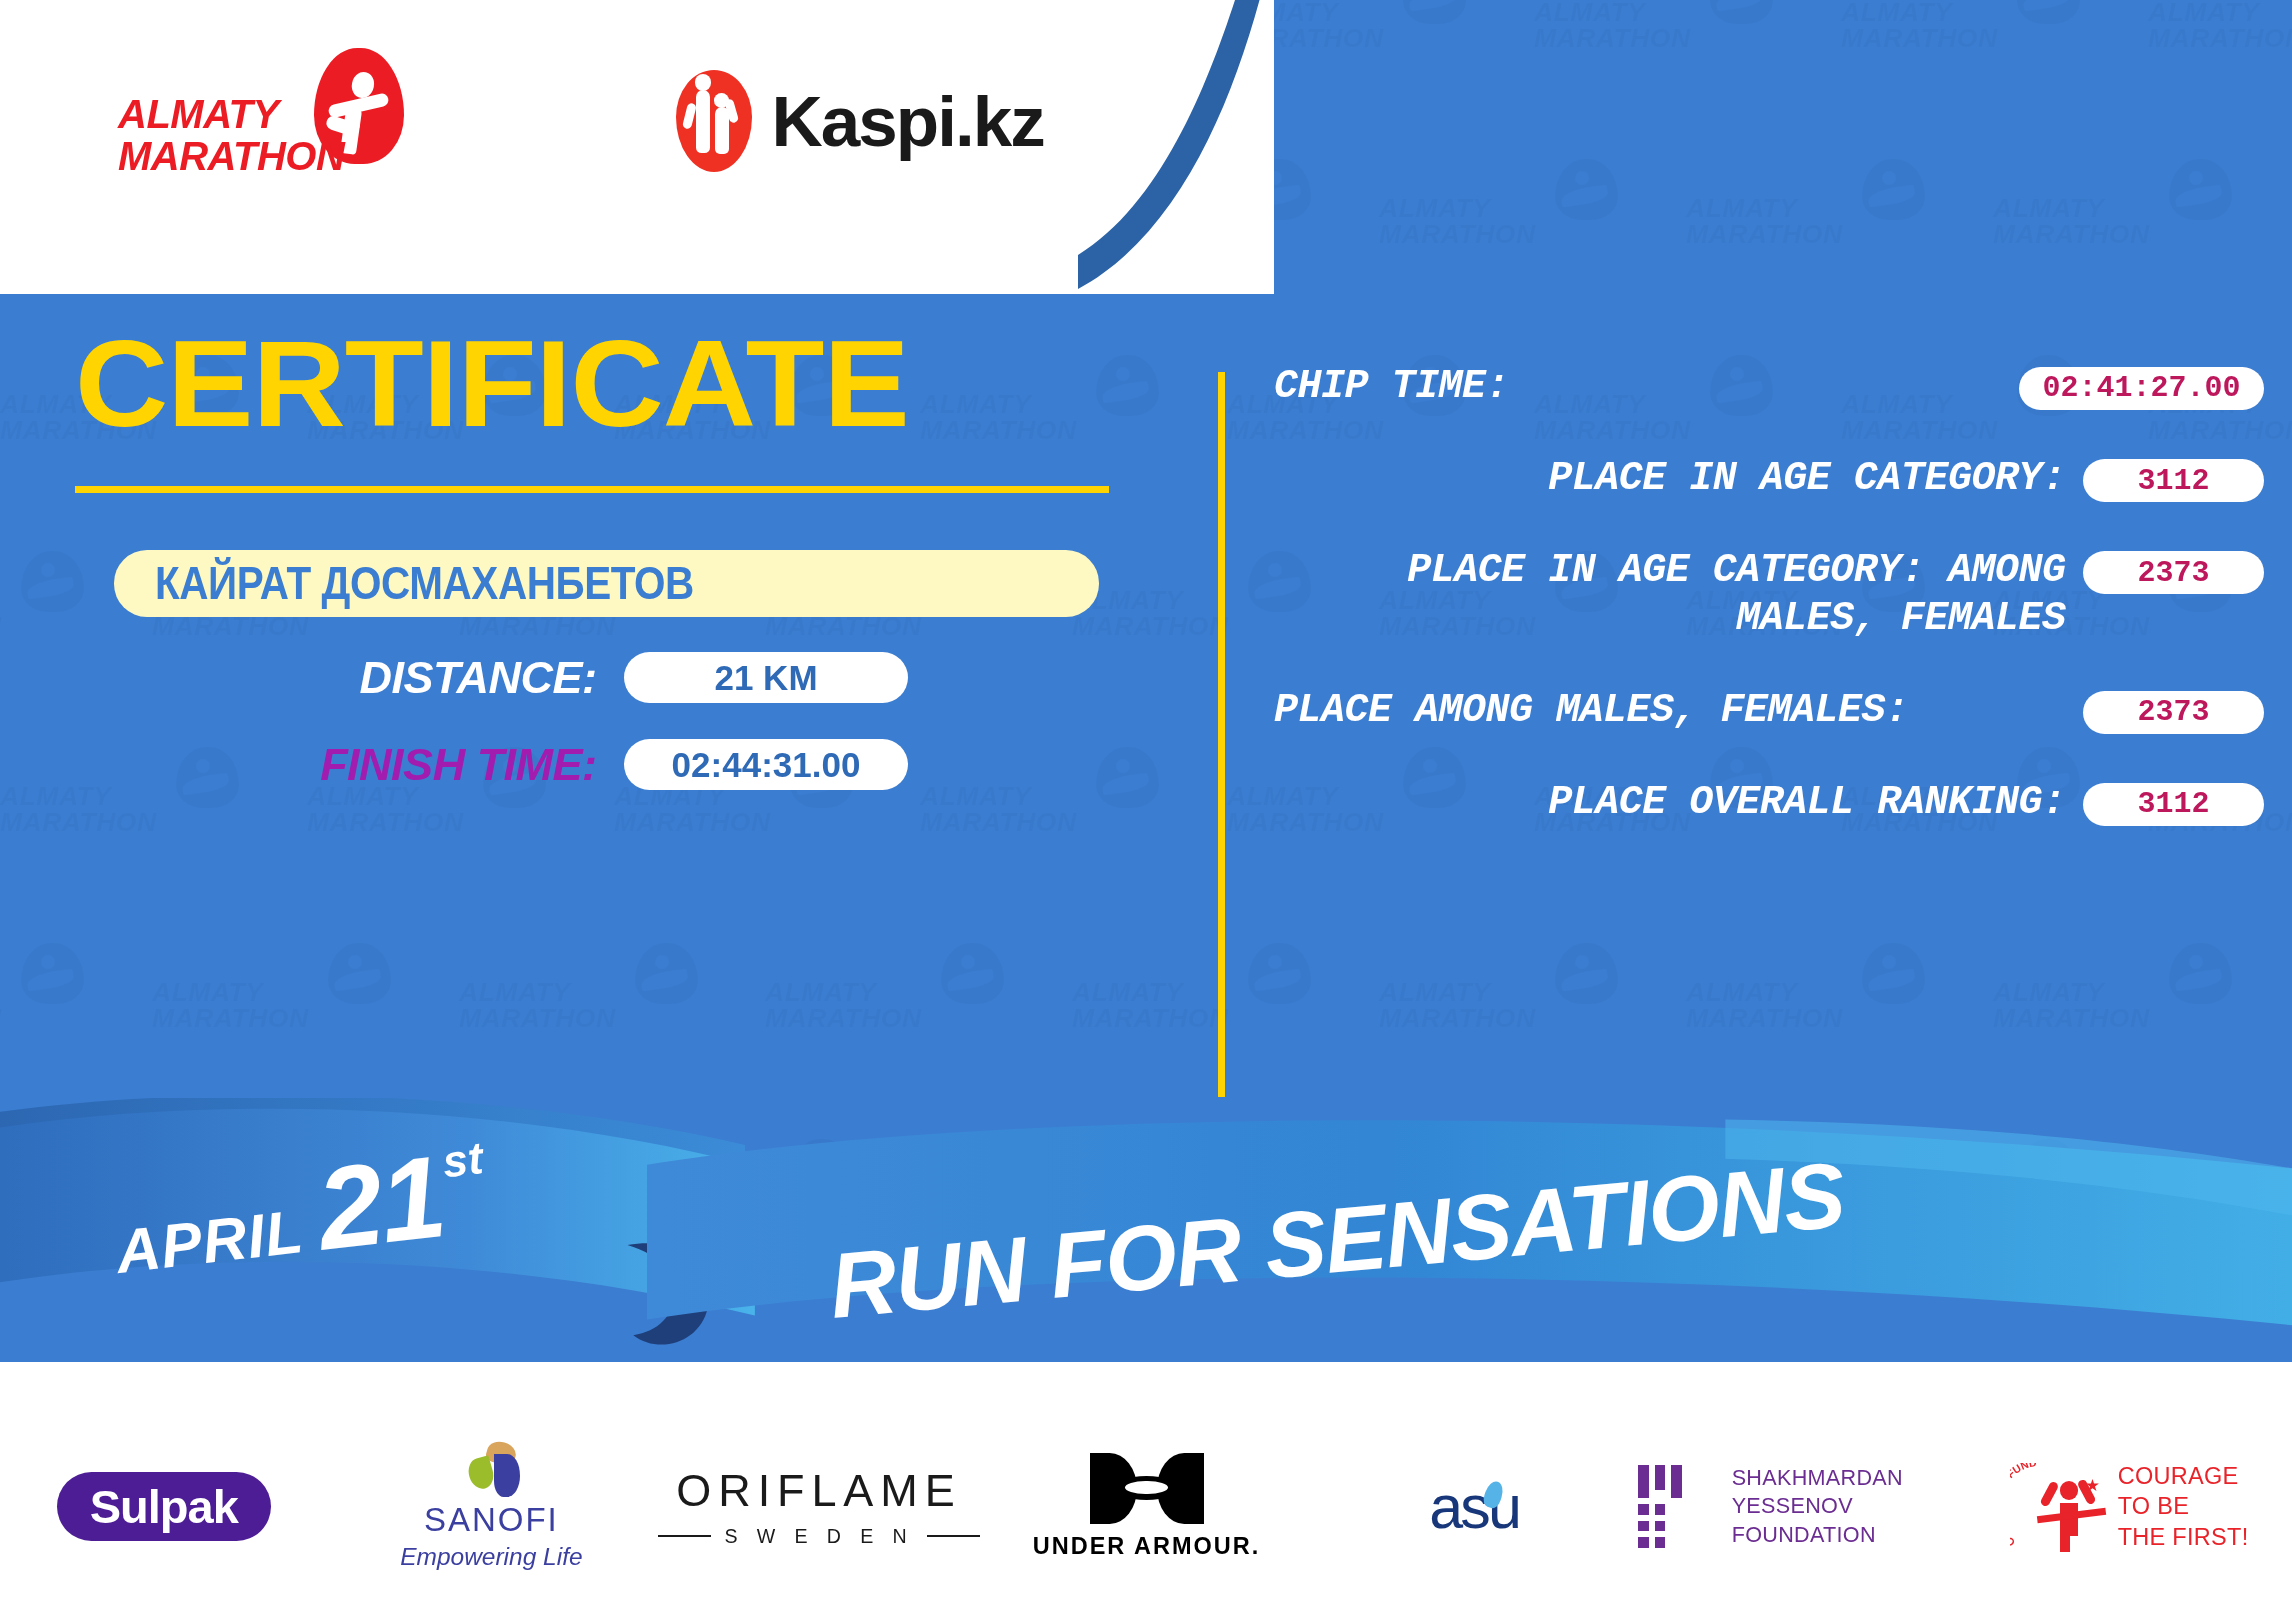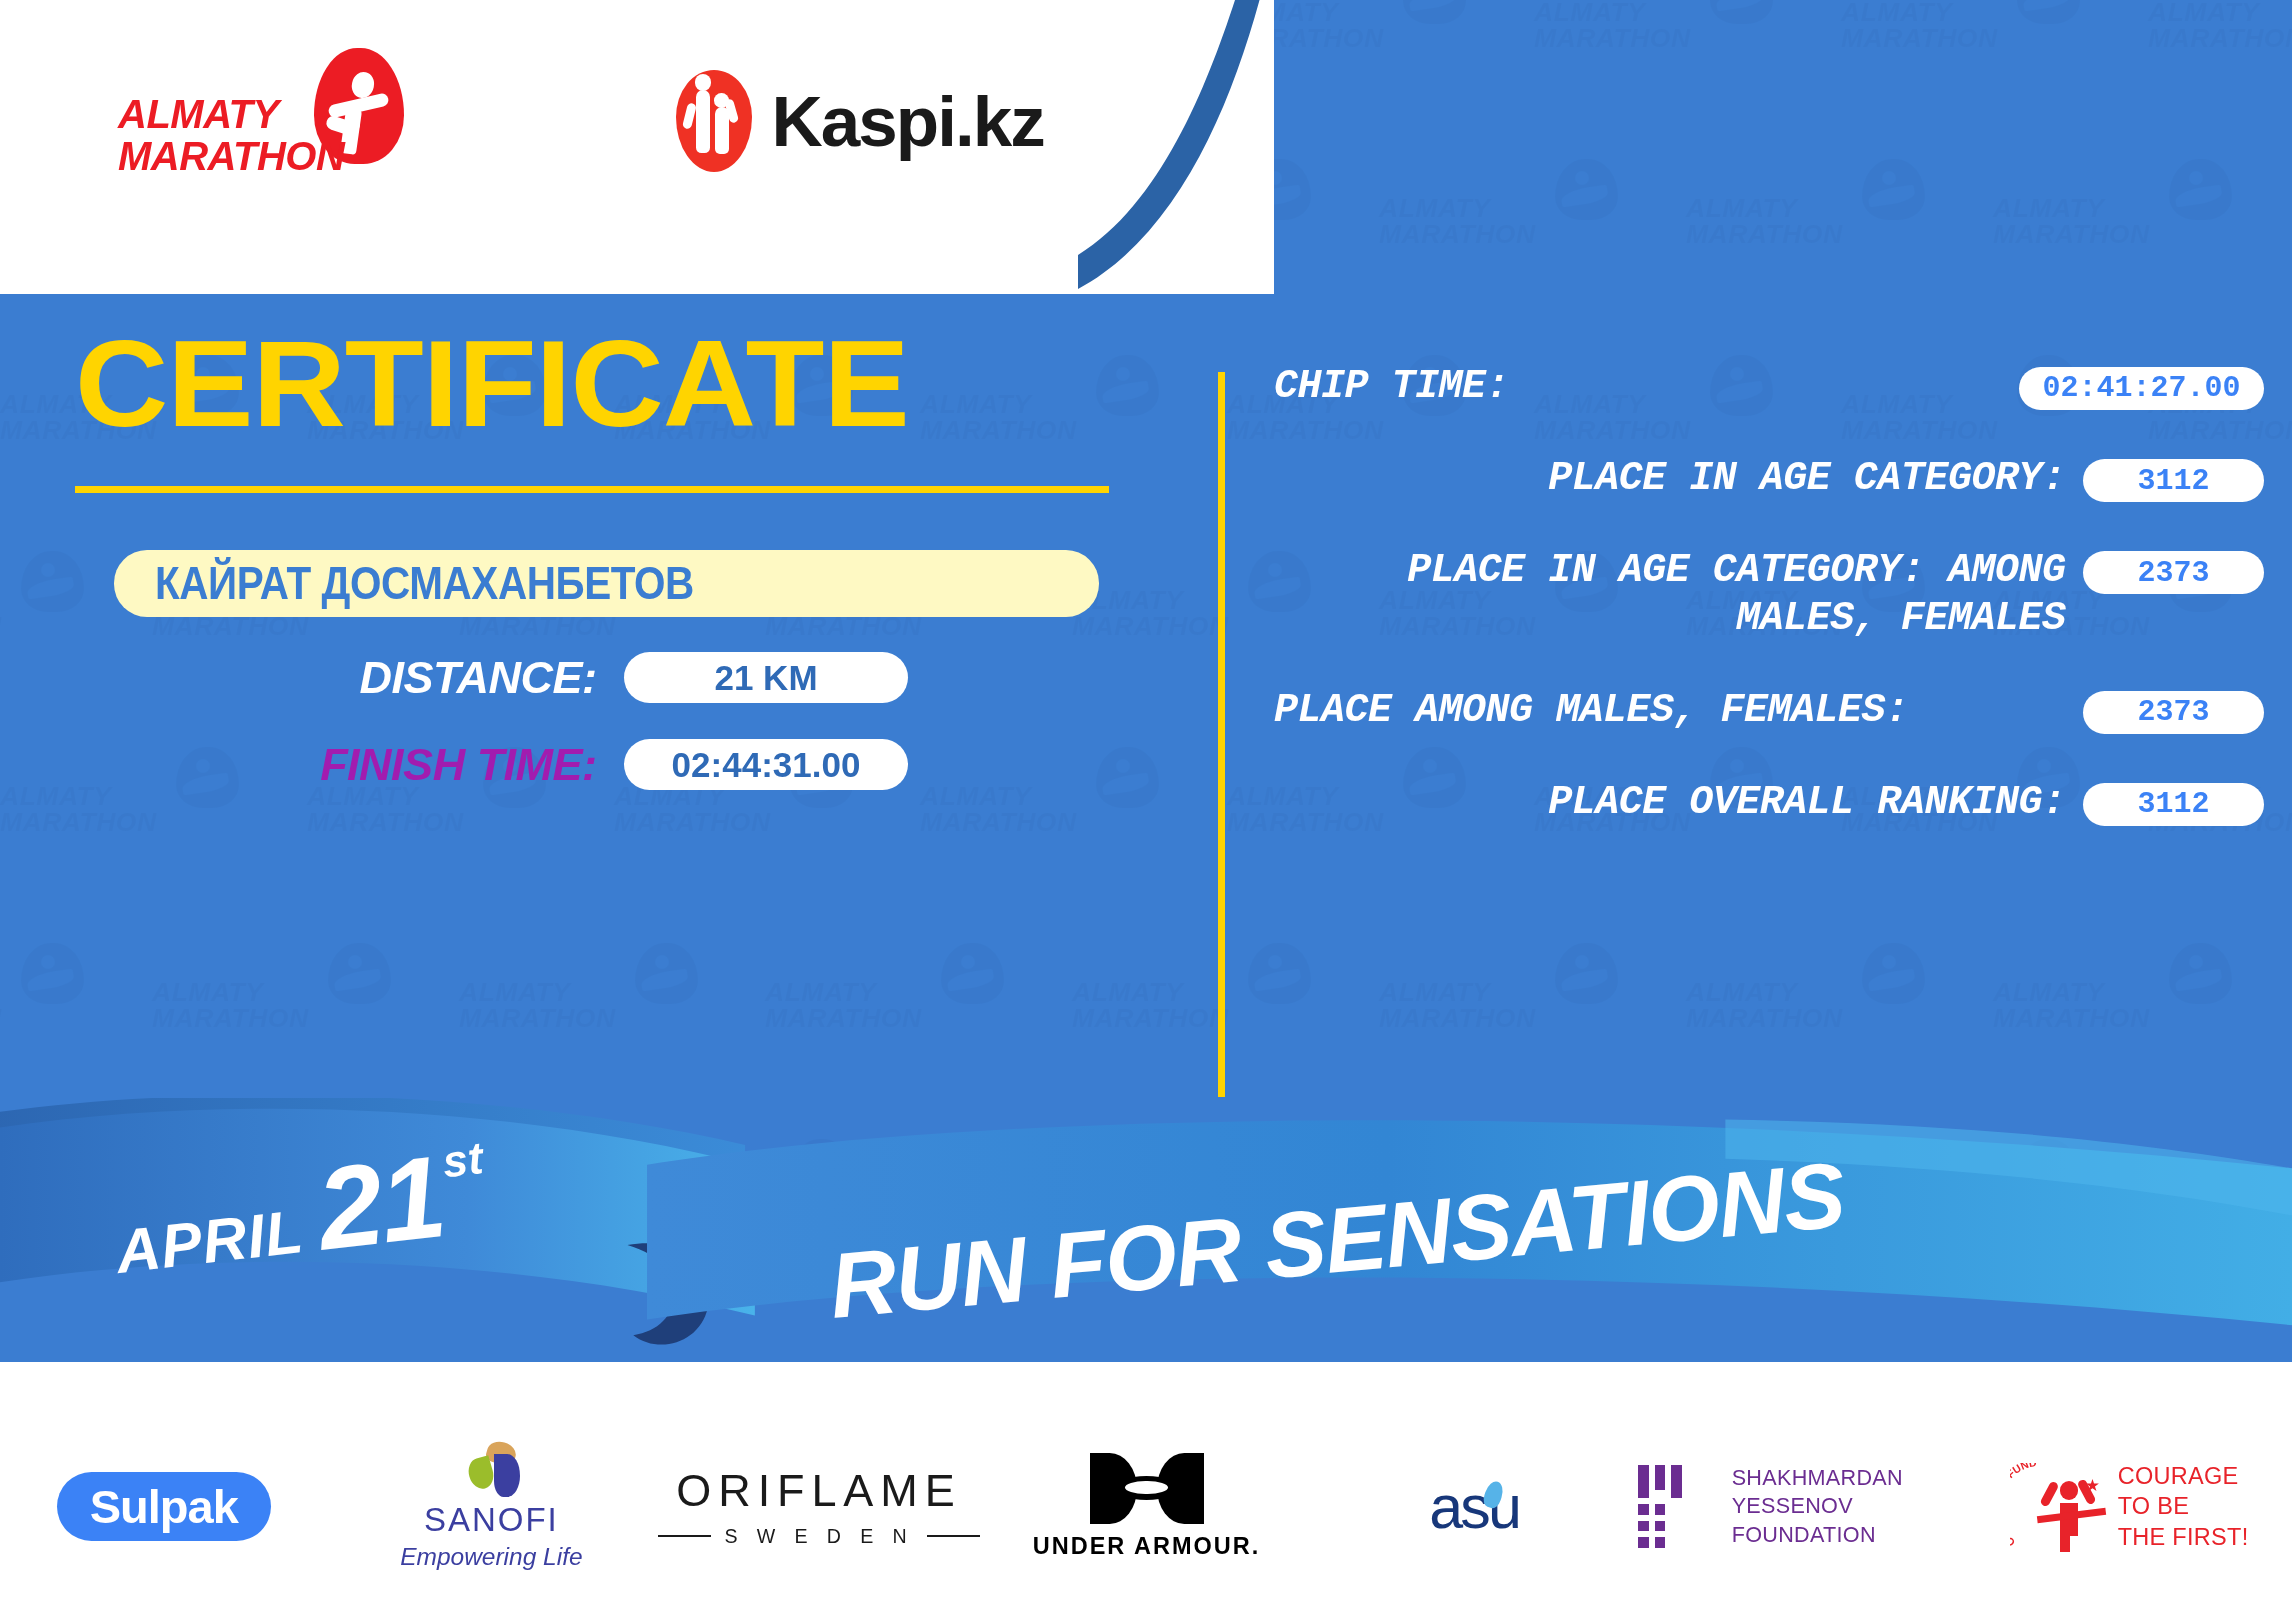--- a/index.html
+++ b/index.html
@@ -229,21 +229,21 @@
     font-size: 40px; line-height: 1.18;
     letter-spacing: -0.5px;
     padding-right: 17.6px;
   }
   .stat-label.right { text-align: right; }
   .stat-pill {
     flex: 0 0 auto;
     width: 181px; height: 43px;
     background: #fff; border-radius: 21.6px;
     display: flex; align-items: center; justify-content: center;
-    color: #3b82f6; font-weight: 900; font-size: 30px;
+    color: #be185d; font-weight: 900; font-size: 30px;
     margin-top: 3.9px;
   }
   .stat-pill.wide { width: 245px; }
 
   
   .ribbon-zone {
     position: absolute; left: 0; top: 1098px;
     width: 2293px; height: 294px; z-index: 8;
   }
   .ribbon-date {
@@ -279,21 +279,21 @@
     background: #fff;
     display: flex; align-items: center;
     z-index: 9;
   }
   .sp {
     flex: 1 1 0; display: flex; flex-direction: column;
     align-items: center; justify-content: center;
   }
   
   .sulpak {
-    background: #3b82f6; color: #fff;
+    background: #4c1d95; color: #fff;
     border-radius: 39px; padding: 6.9px 33px;
     font-weight: 900; font-size: 47px; letter-spacing: -1px;
   }
   
   .sanofi-mark { position: relative; width: 61px; height: 55px; }
   .sanofi-mark .s1 {
     position: absolute; right: 5.9px; top: 0; width: 29px; height: 21.6px;
     background: #d9a45b; border-radius: 60% 60% 35% 35%;
     transform: rotate(16deg);
   }

